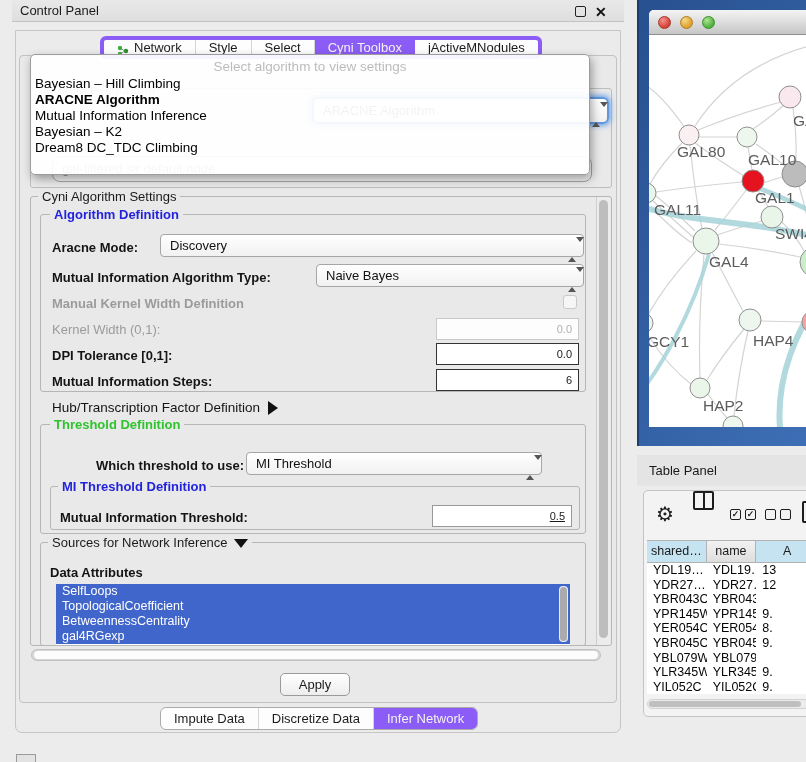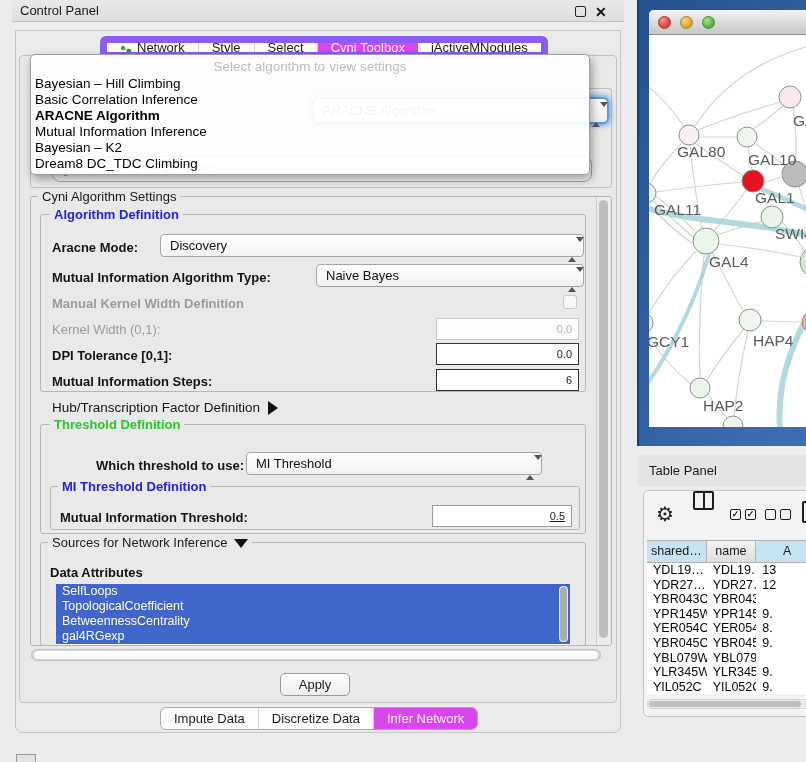--- a/index.html
+++ b/index.html
@@ -12,24 +12,24 @@
   #cp-titlebar { left:0; top:8; width:612px; height:22px; background:linear-gradient(#e9e9e9,#dedede);
                  border-bottom:1px solid #c2c2c2; font-size:13px; line-height:22px; padding-left:8px; }
   #cp-title { position:absolute; left:8px; top:0; }
   #cp-float { position:absolute; left:563px; top:6px; width:11px; height:11px; border:1.5px solid #222; border-radius:2px; }
   #cp-close { position:absolute; left:583px; top:1px; font-size:14px; font-weight:bold; color:#111; }
   #top-tick { left:3px; top:0; width:2px; height:7px; background:#b5b5b5; }
   #cp-frame { left:3px; top:30px; width:606px; height:703px; background:#ebebeb; border:1px solid #c6c6c6; border-radius:0 0 7px 7px; }
   #cp-inner { left:7px; top:55px; width:598px; height:648px; background:#e9e9e9; border:1px solid #c2c2c2; border-radius:4px; }
 
   
-  #tabbar { left:88px; top:36px; height:23px; display:flex; background:#fdfdfd; border:7px solid #8b5cf6; border-radius:6px; overflow:hidden; z-index:3; }
+  #tabbar { left:88px; top:36px; height:23px; display:flex; background:#fdfdfd; border:4px solid #8b5cf6; border-radius:6px; overflow:hidden; z-index:3; }
   .tab { font-size:13px; line-height:21px; padding:0 13px; color:#1c1c1c; border-right:1px solid #d5d5d5; display:flex; align-items:center; gap:5px; white-space:nowrap; }
   .tab:last-child { border-right:none; }
-  .tab.selected { background:#d946ef; color:#f2f2f2; border-right:none; }
+  .tab.selected { background:#8b5cf6; color:#f2f2f2; border-right:none; }
   .net-icon { width:12px; height:12px; display:inline-block; }
 
   
   #bg-group { left:18px; top:88px; width:582px; height:100px; border:1px solid #bdbdbd; border-radius:3px; }
   #bg-group-title { left:28px; top:82px; font-size:13px; color:#9a9a9a; background:#e9e9e9; padding:0 3px; }
   .combo { position:absolute; height:23px; background:linear-gradient(#ffffff,#f1f1f1); border:1px solid #a6a6a6;
            border-radius:4px; font-size:13px; line-height:21px; padding-left:9px; color:#111; white-space:nowrap; }
   .combo .stepper { position:absolute; right:7px; top:4px; width:8px; }
   .arr-up { width:0; height:0; border-left:4px solid transparent; border-right:4px solid transparent; border-bottom:5px solid #555; margin-bottom:3px; }
   .arr-dn { width:0; height:0; border-left:4px solid transparent; border-right:4px solid transparent; border-top:5px solid #555; }
@@ -154,21 +154,20 @@
     <span>ARACNE Algorithm</span>
     <span class="stepper"><span class="arr-up"></span><span class="arr-dn"></span></span>
   </div>
   <div class="combo" id="bg-combo-data">
     <span>gal-filtered sir default node</span>
   </div>
 
   <div class="abs" id="alg-popup">
     <div class="ph">Select algorithm to view settings</div>
     <div class="alg-item">Bayesian – Hill Climbing</div>
-    <div class="alg-item">Basic Correlation Inference</div>
     <div class="alg-item bold">ARACNE Algorithm</div>
     <div class="alg-item">Mutual Information Inference</div>
     <div class="alg-item">Bayesian – K2</div>
     <div class="alg-item">Dream8 DC_TDC Climbing</div>
   </div>
 
   <div class="grpbox" style="left:18px;top:196px;width:582px;height:450px;"></div>
   <div class="legend" style="left:26px;top:189px;">Cyni Algorithm Settings</div>
   <div class="abs" id="v-scroll">
       <div id="v-thumb"></div>

